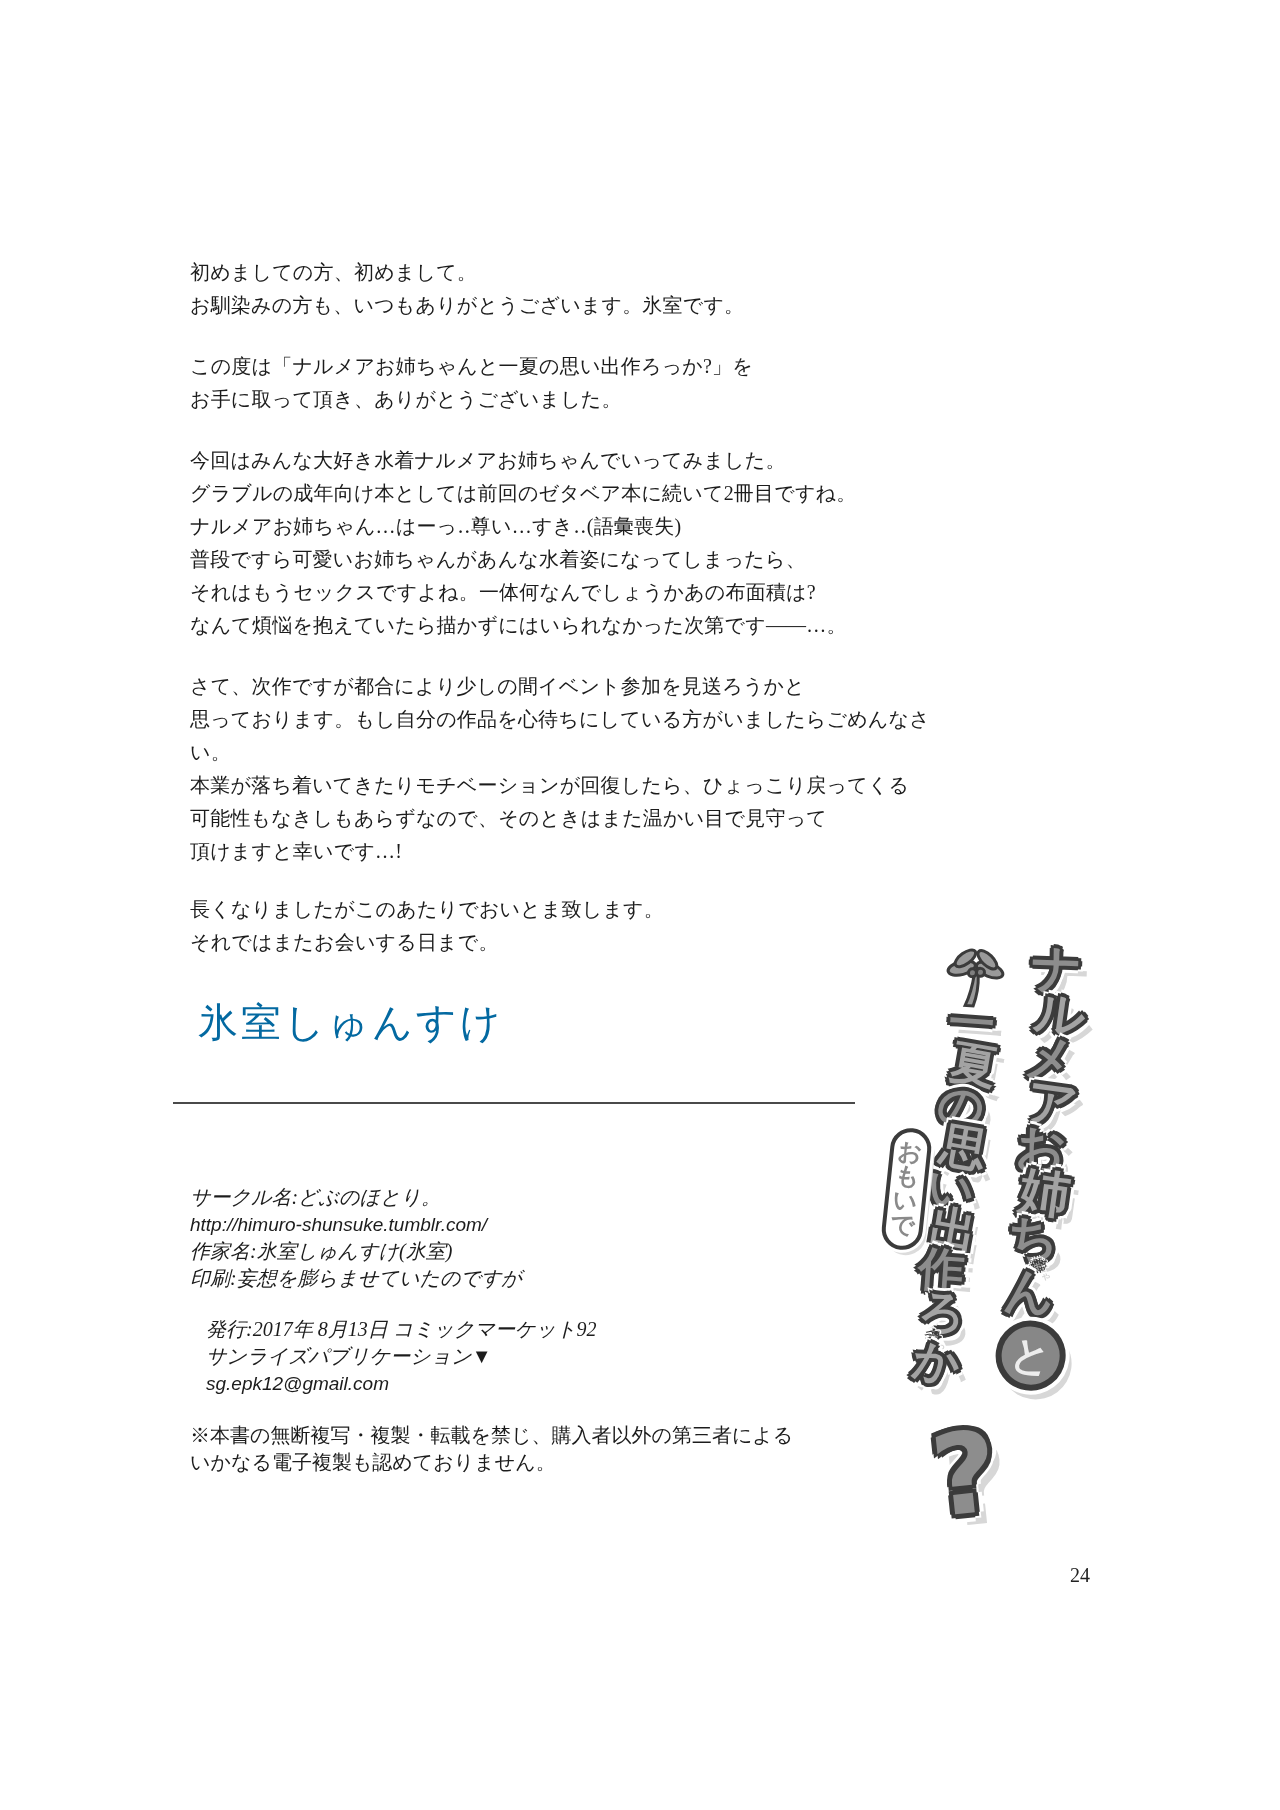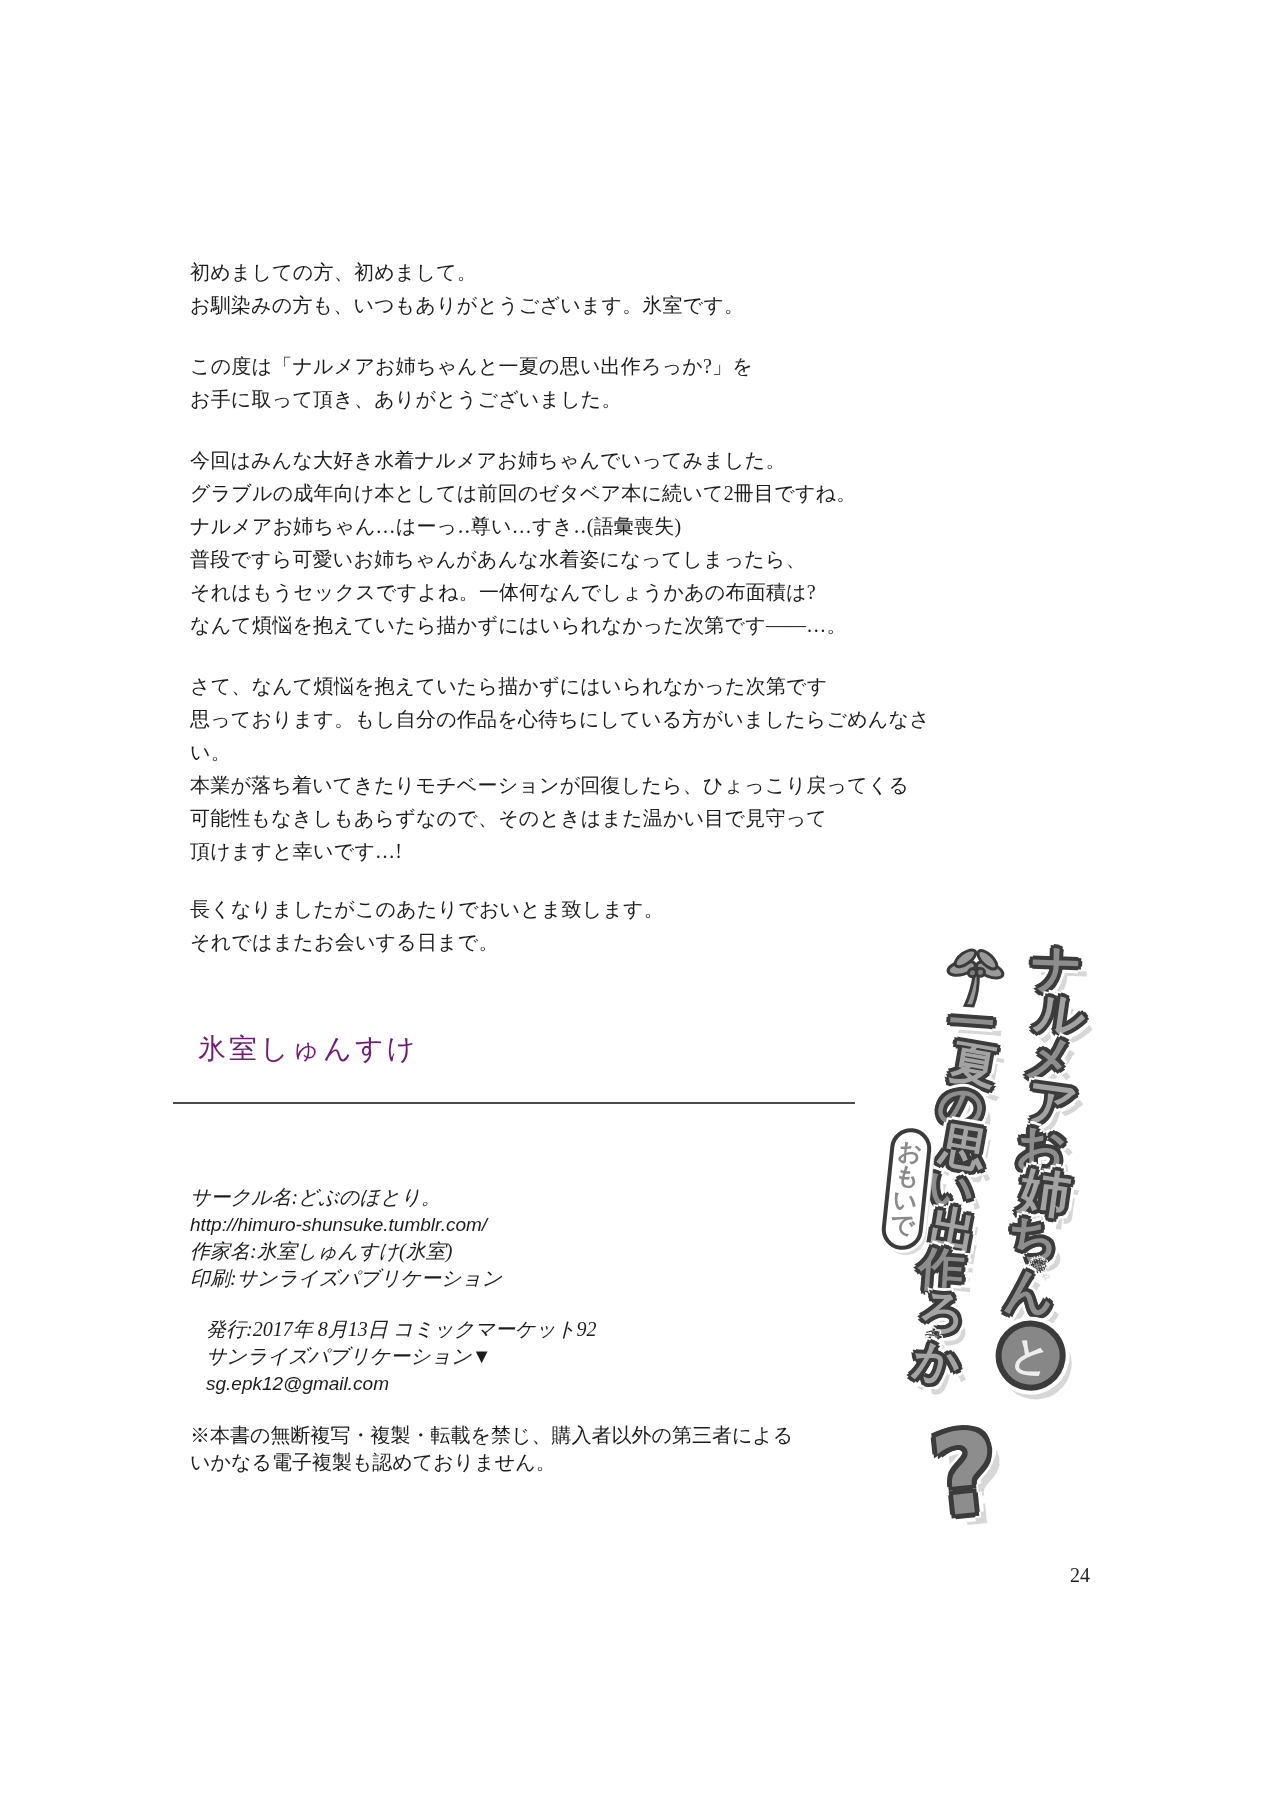--- a/index.html
+++ b/index.html
@@ -18,22 +18,22 @@
     position:absolute;left:190px;top:256px;width:760px;
     font-size:20px;line-height:33px;
     letter-spacing:0.2px;
   }
   .para{white-space:pre-line;margin:0 0 28px 0;}
   .para.gap-big{margin-bottom:52px;}
   .para.gap-small{margin-bottom:25px;}
 
   
   .author-name{
-    position:absolute;left:198px;top:1030px;
-    font-size:28px;letter-spacing:3px;color:#701a75;
+    position:absolute;left:198px;top:995px;
+    font-size:40px;letter-spacing:3px;color:#0369a1;
   }
   .divider{
     position:absolute;left:173px;top:1102px;width:682px;height:2px;
     background:#4a4a4a;
   }
   .credits{
     position:absolute;left:190px;width:700px;
     font-size:20px;line-height:27px;font-style:italic;
   }
   .credits .line{white-space:pre-line;}
@@ -115,37 +115,37 @@
     <p class="para">初めましての方、初めまして。
 お馴染みの方も、いつもありがとうございます。氷室です。</p>
     <p class="para">この度は「ナルメアお姉ちゃんと一夏の思い出作ろっか?」を
 お手に取って頂き、ありがとうございました。</p>
     <p class="para">今回はみんな大好き水着ナルメアお姉ちゃんでいってみました。
 グラブルの成年向け本としては前回のゼタベア本に続いて2冊目ですね。
 ナルメアお姉ちゃん…はーっ‥尊い…すき‥(語彙喪失)
 普段ですら可愛いお姉ちゃんがあんな水着姿になってしまったら、
 それはもうセックスですよね。一体何なんでしょうかあの布面積は?
 なんて煩悩を抱えていたら描かずにはいられなかった次第です——…。</p>
-    <p class="para gap-small">さて、なんて煩悩を抱えていたら描かずにはいられなかった次第です
+    <p class="para gap-small">さて、次作ですが都合により少しの間イベント参加を見送ろうかと
 思っております。もし自分の作品を心待ちにしている方がいましたらごめんなさい。
 本業が落ち着いてきたりモチベーションが回復したら、ひょっこり戻ってくる
 可能性もなきしもあらずなので、そのときはまた温かい目で見守って
 頂けますと幸いです…!</p>
     <p class="para">長くなりましたがこのあたりでおいとま致します。
 それではまたお会いする日まで。</p>
   </div>
 
   <div class="author-name">氷室しゅんすけ</div>
   <div class="divider"></div>
 
   <div class="credits credits-1">
     <div class="line">サークル名:どぶのほとり。</div>
     <div class="line latin">http://himuro-shunsuke.tumblr.com/</div>
     <div class="line">作家名:氷室しゅんすけ(氷室)</div>
-    <div class="line">印刷:サンライズパブリケーション</div>
+    <div class="line">印刷:妄想を膨らませていたのですが</div>
   </div>
 
   <div class="credits credits-2">
     <div class="line">発行:2017年 8月13日  コミックマーケット92</div>
     <div class="line">サンライズパブリケーション▼</div>
     <div class="line latin">sg.epk12@gmail.com</div>
   </div>
 
   <div class="notice">※本書の無断複写・複製・転載を禁じ、購入者以外の第三者による
 いかなる電子複製も認めておりません。</div>

